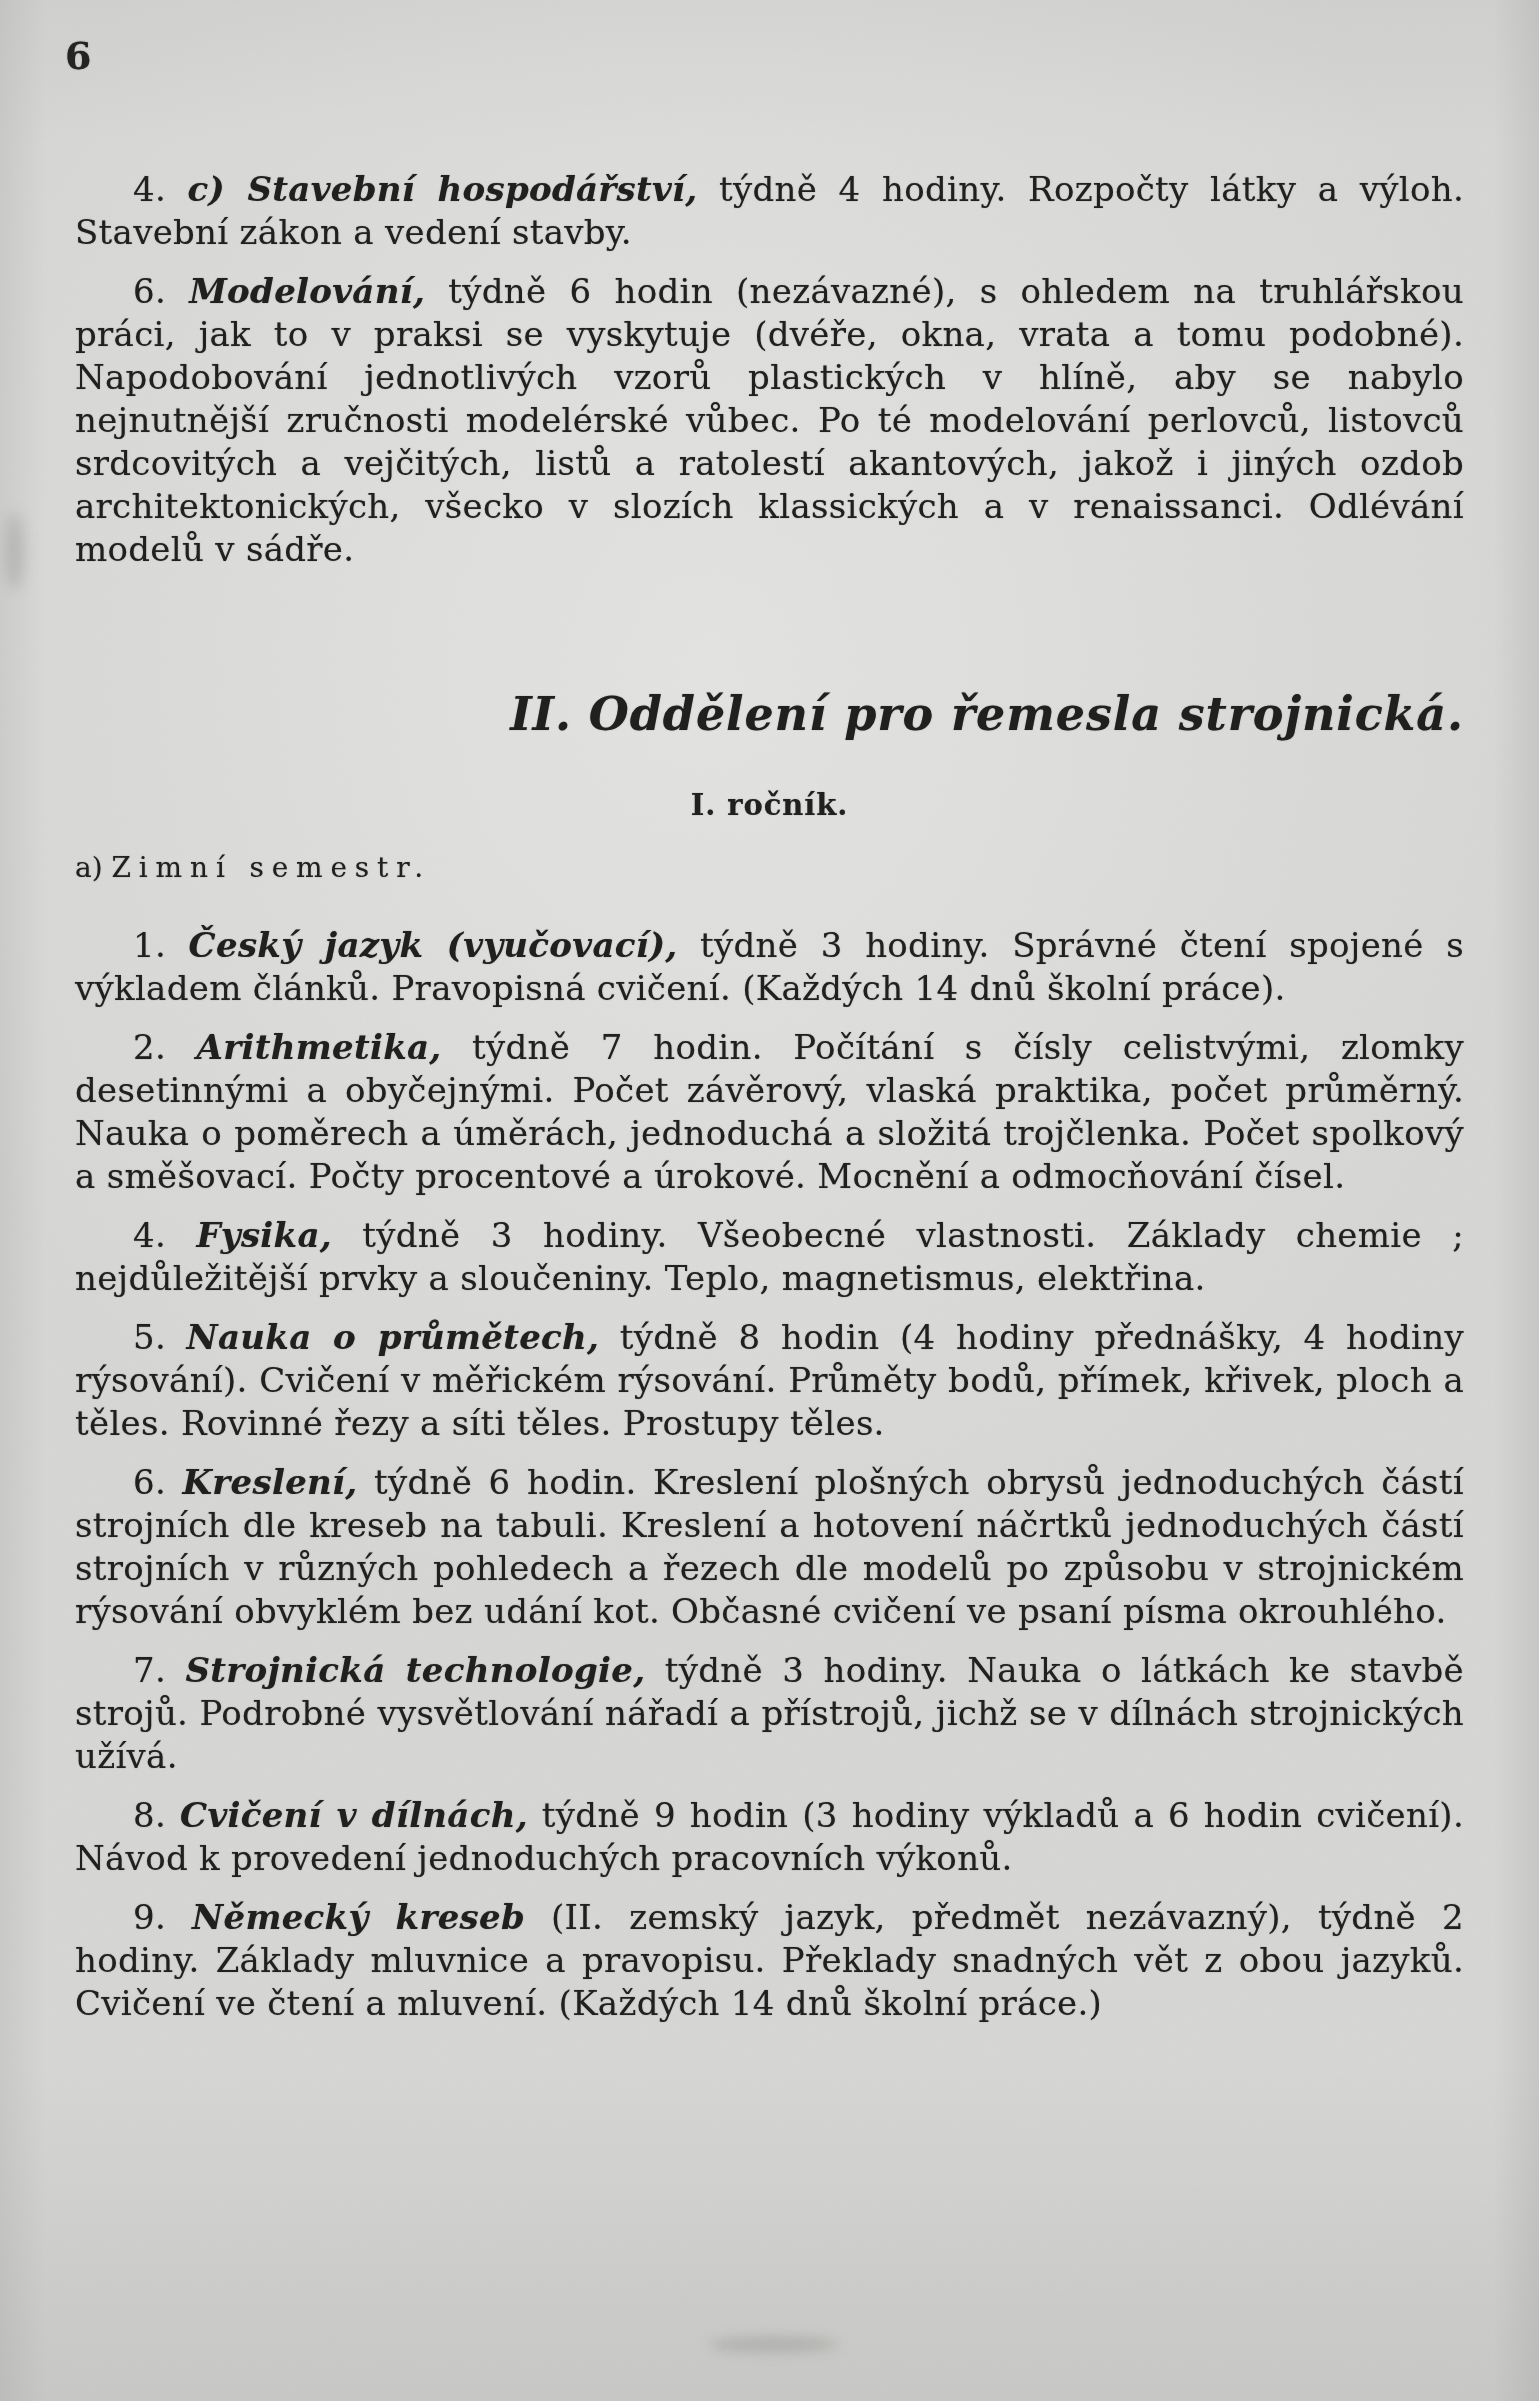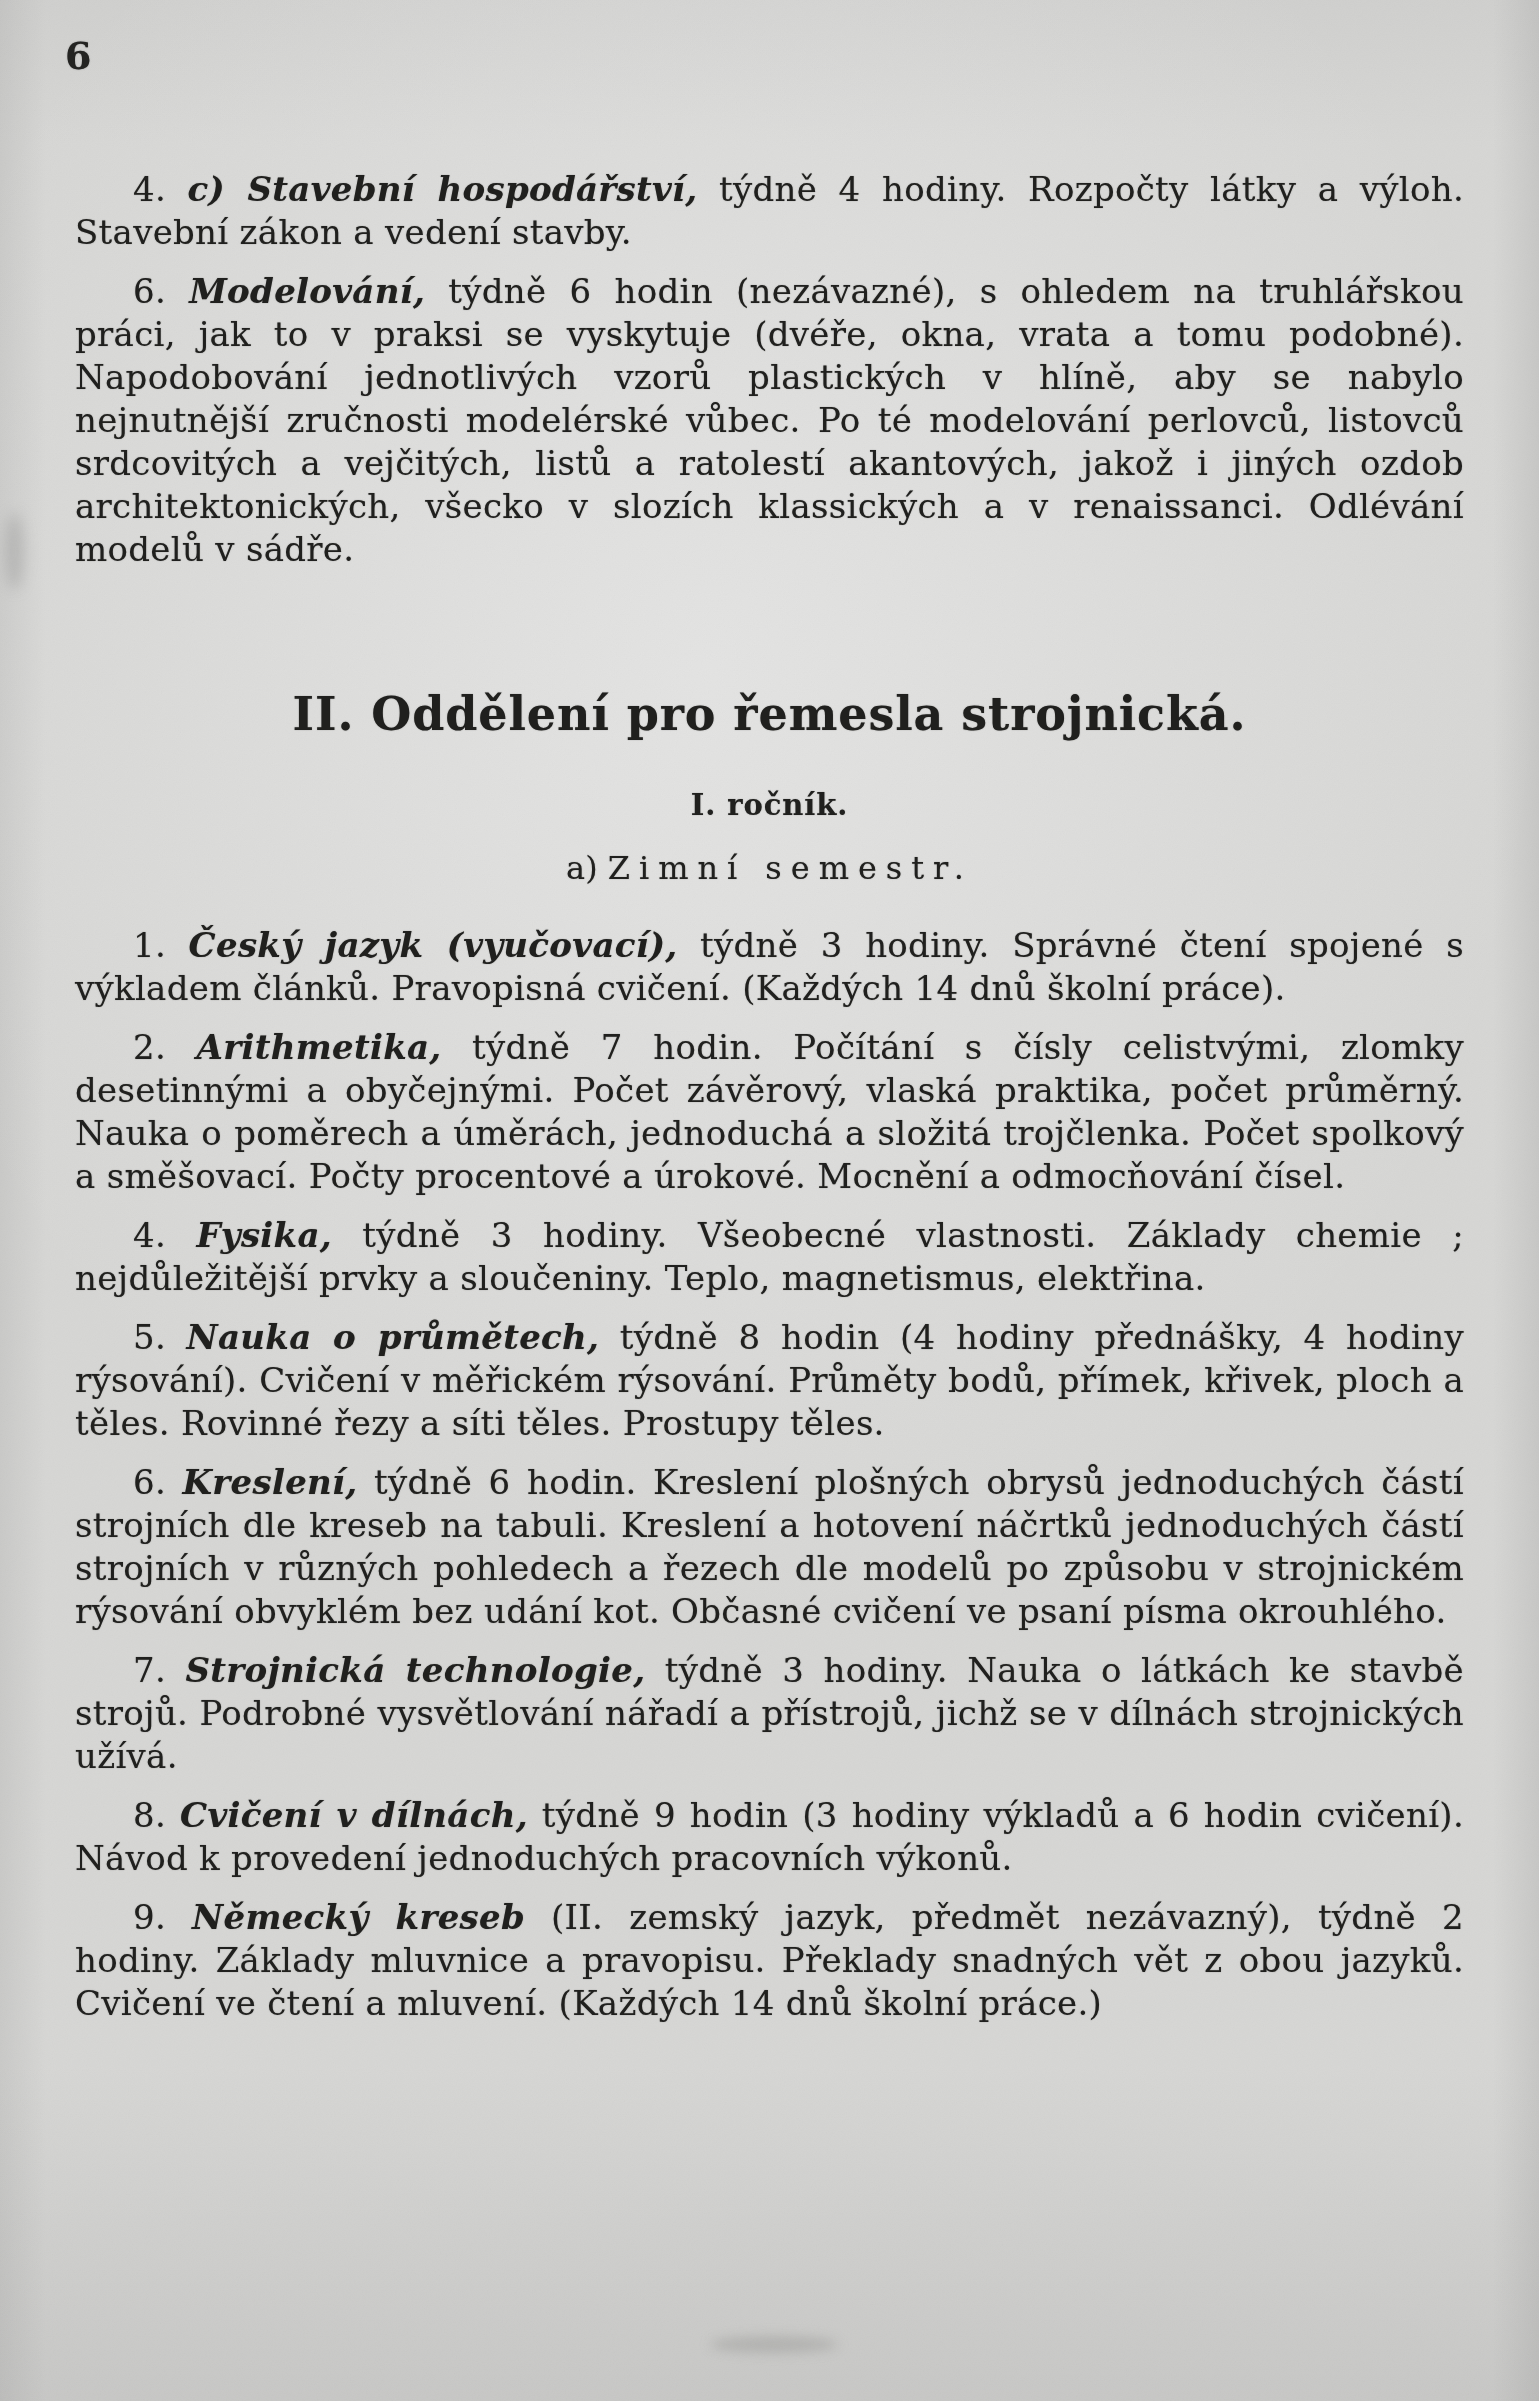--- a/index.html
+++ b/index.html
@@ -39,36 +39,36 @@
     letter-spacing: 0.3px;
     margin: 16px 0 11px 0;
     text-indent: 58px;
     text-align: justify;
   }
   .ititle { font-style: italic; font-weight: 700; }
   .section-heading {
     font-size: 46px;
     line-height: 56px;
     font-weight: 700;
-    text-align: center;
+    text-align: right;
     letter-spacing: 0.9px;
     margin: 115px 0 0 0;
+    font-style: italic;
   }
   .year-heading {
     font-size: 29px;
     line-height: 38px;
     font-weight: 700;
     text-align: center;
     letter-spacing: 0.9px;
     margin: 44px 0 9px 0;
   }
   .semester-heading {
-    font-size: 32px;
+    font-size: 28px;
     line-height: 44px;
-    text-align: center;
     margin: 22px 0 34px 0;
   }
   .semester-heading .spaced { letter-spacing: 0.28em; }
   .smudge { position: absolute; pointer-events: none; }
   .smudge-bottom {
     left: 710px; top: 2336px; width: 128px; height: 17px;
     background: rgba(125,125,122,0.30);
     border-radius: 50%;
     filter: blur(6px);
   }

